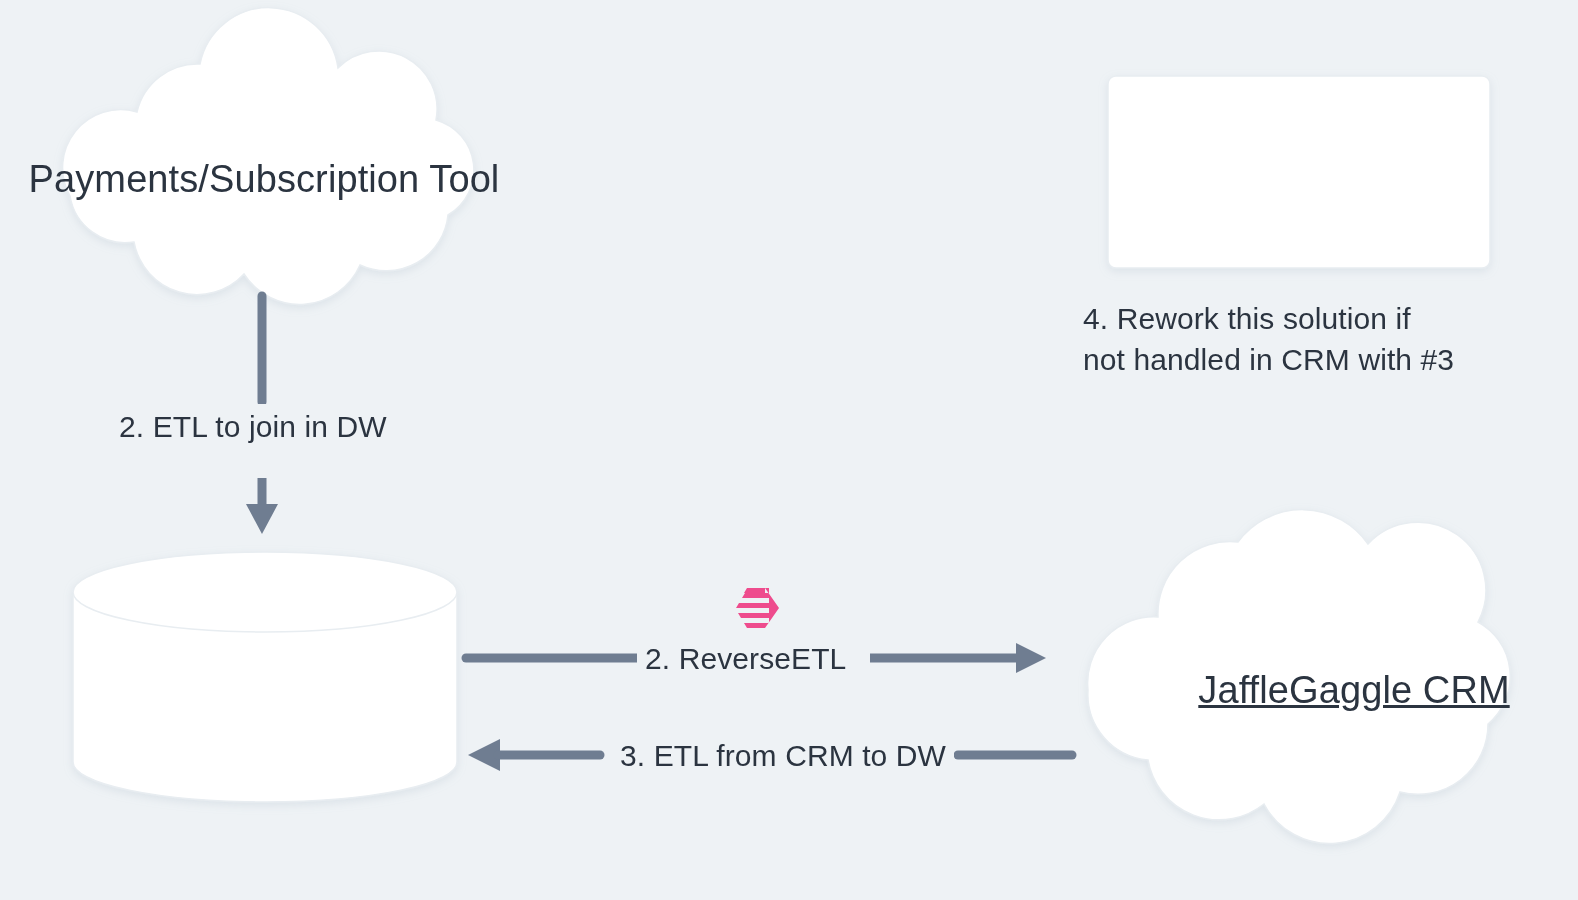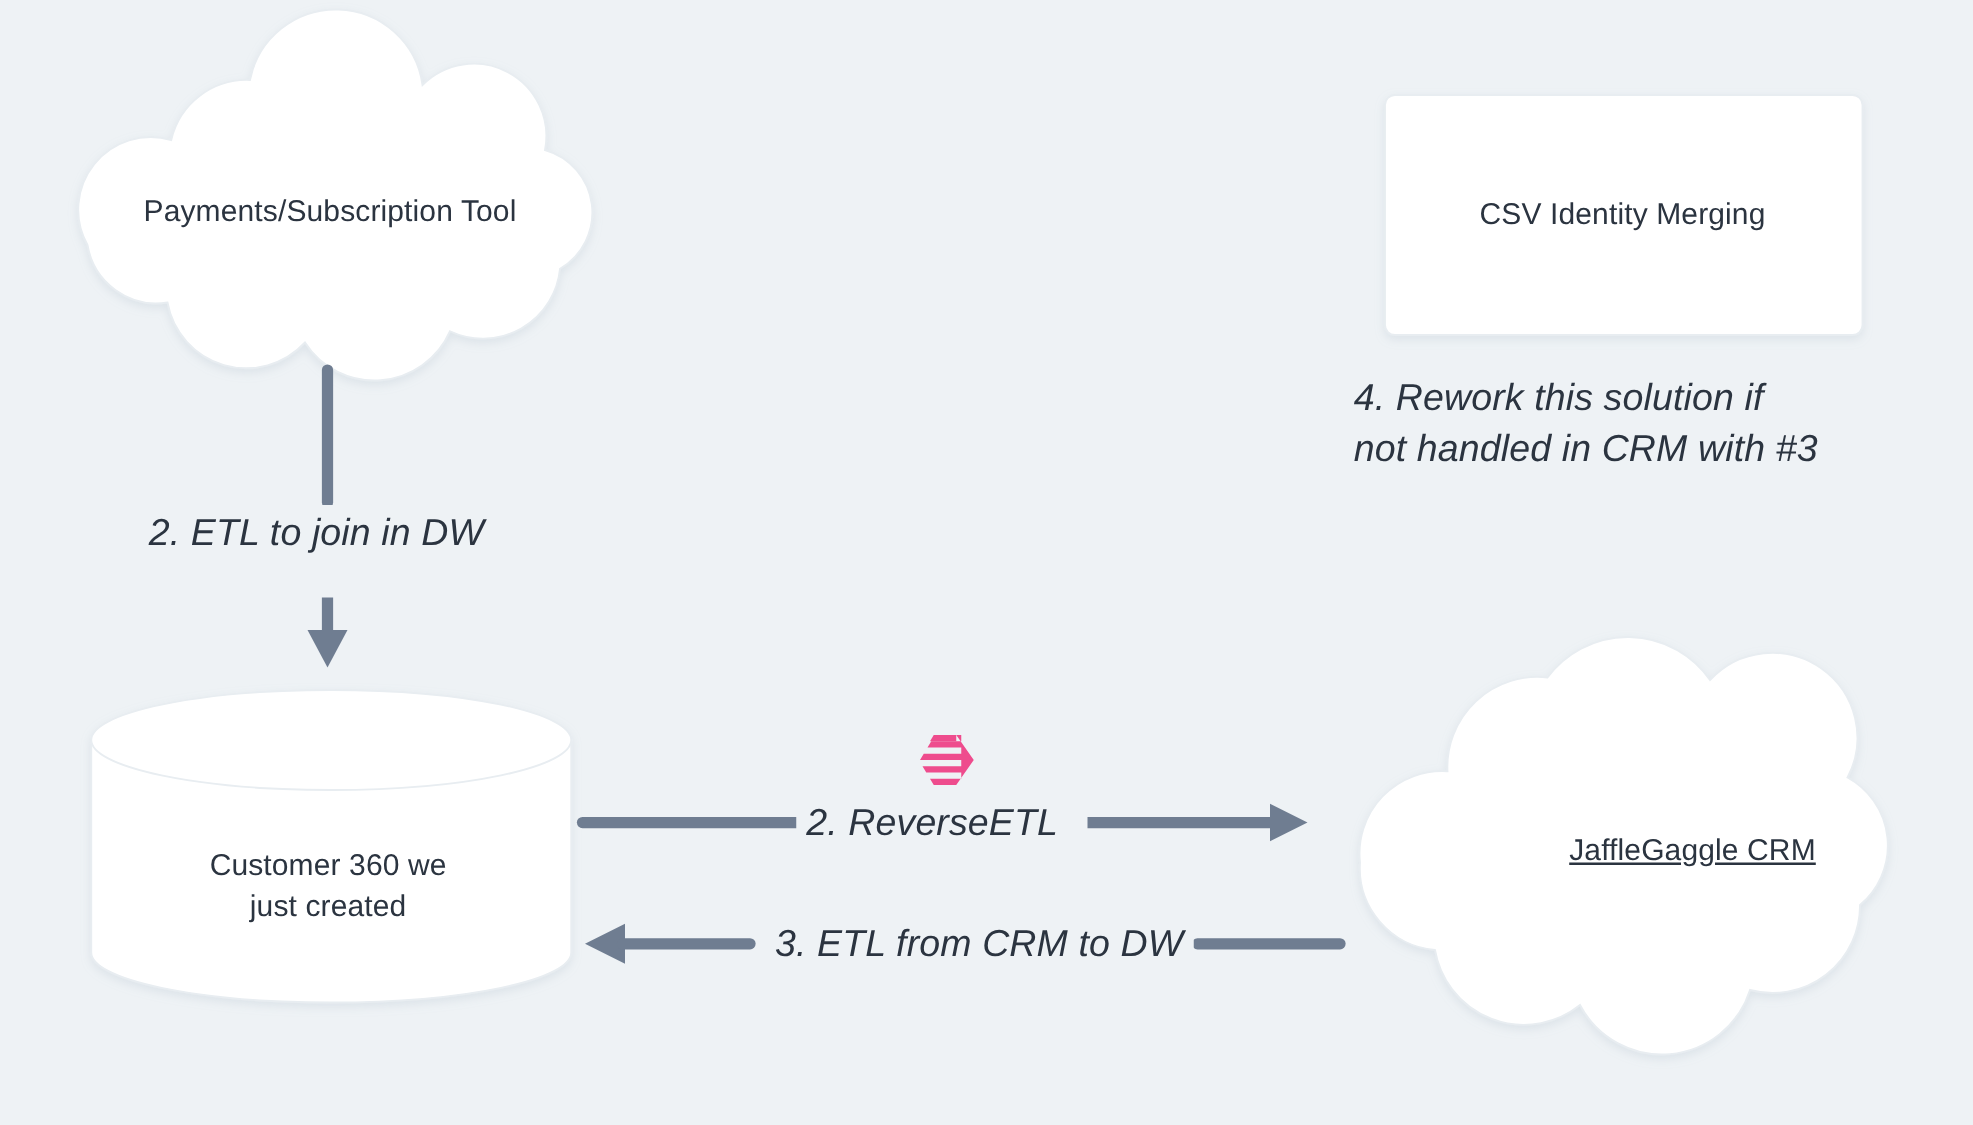--- a/index.html
+++ b/index.html
@@ -14,37 +14,36 @@
     position: relative;
     width: 1578px;
     height: 900px;
     background: #eef2f5;
     overflow: hidden;
   }
 
   .node-label {
     position: absolute;
     color: #2b3440;
-    font-size: 24px;
+    font-size: 38px;
     line-height: 1.38;
     text-align: center;
     letter-spacing: 0.1px;
     white-space: pre-line;
     pointer-events: none;
   }
 
   .edge-label {
     position: absolute;
     color: #2b3440;
     font-size: 30px;
     line-height: 1.38;
     letter-spacing: 0.1px;
     background: #eef2f5;
     white-space: pre-line;
-    font-style: italic;
   }
 
   .shape-svg {
     position: absolute;
     overflow: visible;
   }
 
   
   #cloud-payments { left: 8px; top: 52px; }
   #label-payments { left: 14px; top: 153px; width: 500px; }
@@ -120,36 +119,33 @@
                A 58 58 0 0 1 129 60 Z" fill="#ffffff" stroke="#e8edf1" stroke-width="1.5"></path>
     </g>
   </svg>
   <div id="label-payments" class="node-label">Payments/Subscription Tool</div>
 
   <svg id="box-csv" class="shape-svg" width="400" height="210" viewBox="0 0 400 210">
     <g filter="url(#softshadow)">
       <rect x="8" y="8" width="382" height="192" rx="8" ry="8" fill="#ffffff" stroke="#e8edf1" stroke-width="1.5"></rect>
     </g>
   </svg>
-  <div id="label-csv" class="node-label">CSV Identity Merging</div>
 
   <div id="note-rework" class="edge-label">4. Rework this solution if
 not handled in CRM with #3</div>
 
   <svg id="cyl-dw" class="shape-svg" width="410" height="270" viewBox="0 0 410 270">
     <g filter="url(#softshadow)">
       <path d="M 8 42
                L 8 212
                A 192 40 0 0 0 392 212
                L 392 42 Z" fill="#ffffff" stroke="#e8edf1" stroke-width="1.5"></path>
       <ellipse cx="200" cy="42" rx="192" ry="40" fill="#ffffff" stroke="#e8edf1" stroke-width="1.5"></ellipse>
     </g>
   </svg>
-  <div id="label-dw" class="node-label">Customer 360 we
-just created</div>
 
   <svg id="cloud-crm" class="shape-svg" width="500" height="355" viewBox="0 0 500 355">
     <g filter="url(#softshadow)">
       <path d="M 110 105
                A 72 72 0 0 1 190 30
                A 80 80 0 0 1 320 32
                A 68 68 0 0 1 430 110
                A 62 62 0 0 1 440 212
                A 70 70 0 0 1 352 280
                A 74 74 0 0 1 216 292

